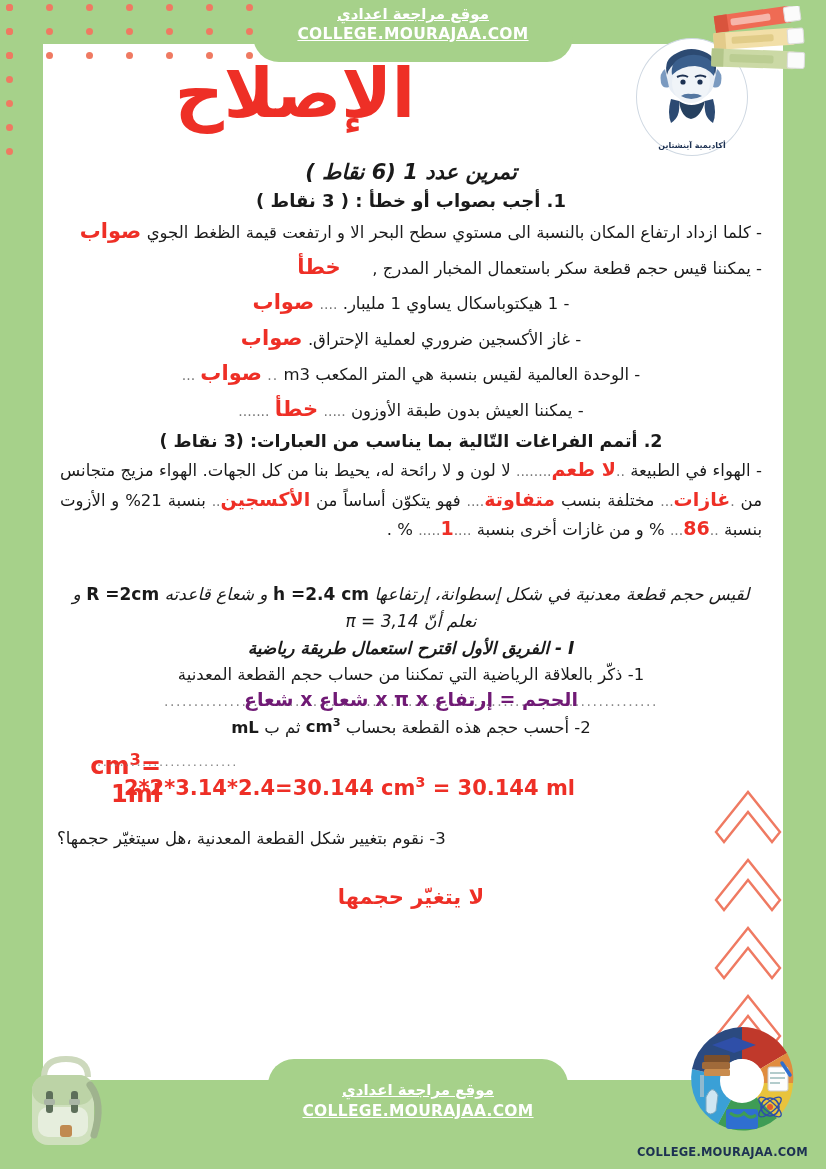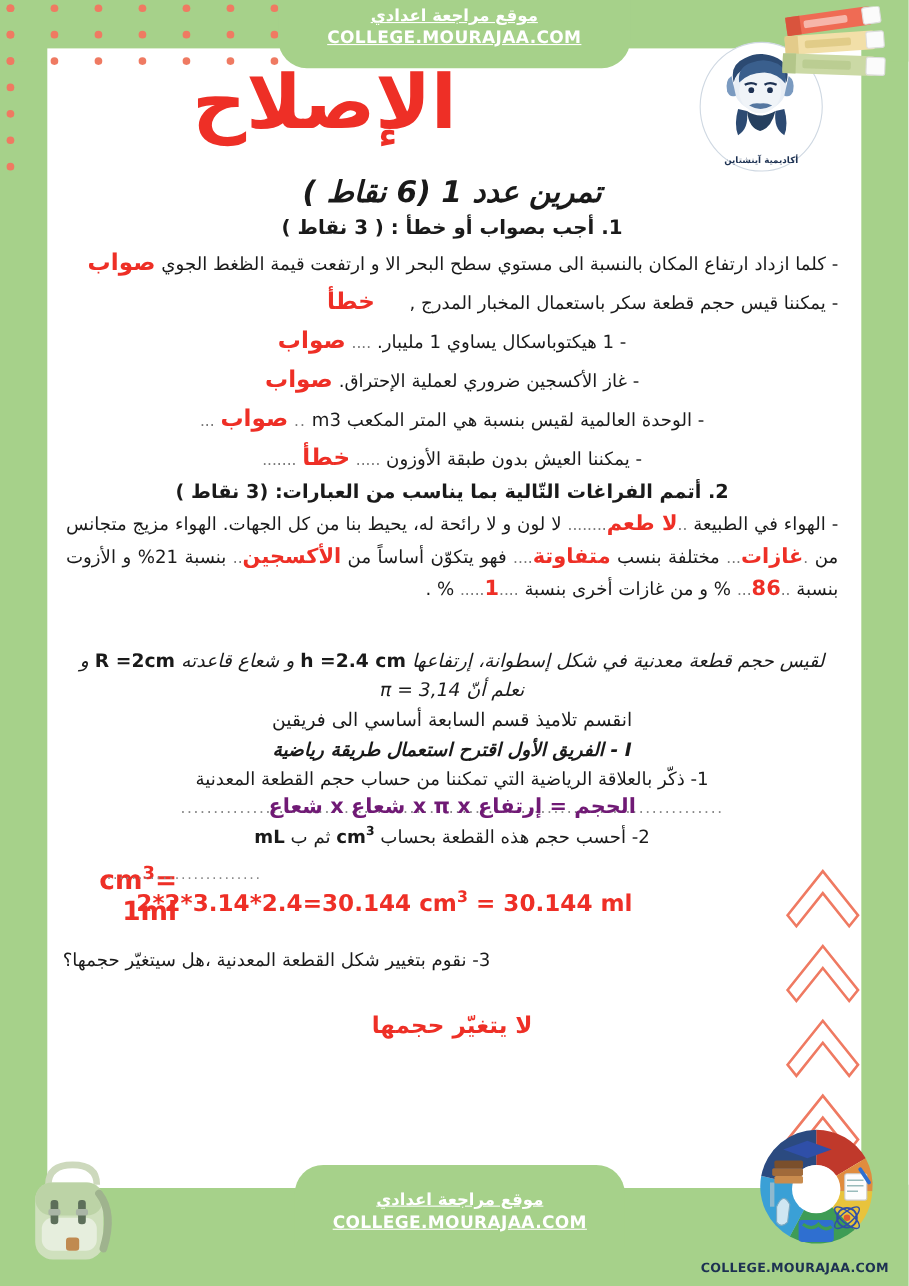--- a/index.html
+++ b/index.html
@@ -153,21 +153,21 @@
     left: 43px; top: 160px;
     width: 740px;
     direction: rtl;
     text-align: right;
     z-index: 12;
     color: #1a1a1a;
     padding: 0 18px 0 14px;
   }
 
   .ex-title {
-    font-size: 27px;
+    font-size: 21px;
     font-weight: bold;
     font-style: italic;
     text-align: center;
     margin-bottom: 6px;
     letter-spacing: 0.3px;
   }
   .q-head {
     font-size: 18px;
     font-weight: bold;
     text-align: center;
@@ -518,21 +518,20 @@
   <div class="prob">
     <span>لقيس حجم قطعة معدنية في شكل إسطوانة، إرتفاعها</span>
     <b>h =2.4 cm</b>
     <span>و</span>
     <span>شعاع قاعدته</span>
     <b>R =2cm</b>
     <span>و نعلم أنّ</span>
     <span>π = 3,14</span>
   </div>
 
-  <div class="prob" style="font-style:normal;">انقسم تلاميذ  قسم السابعة أساسي الى فريقين</div>
 
   <div class="prob" style="font-weight:bold;">I - الفريق الأول اقترح استعمال طريقة رياضية</div>
 
   <div class="sub-q sub-q-right" style="text-align:center;">1- ذكّر بالعلاقة الرياضية التي تمكننا من حساب حجم القطعة المعدنية</div>
 
   <div class="formula-line">
     ...................................................................................
     <span class="formula-ans">الحجم  =  إرتفاع x π x شعاع x شعاع</span>
   </div>
 

